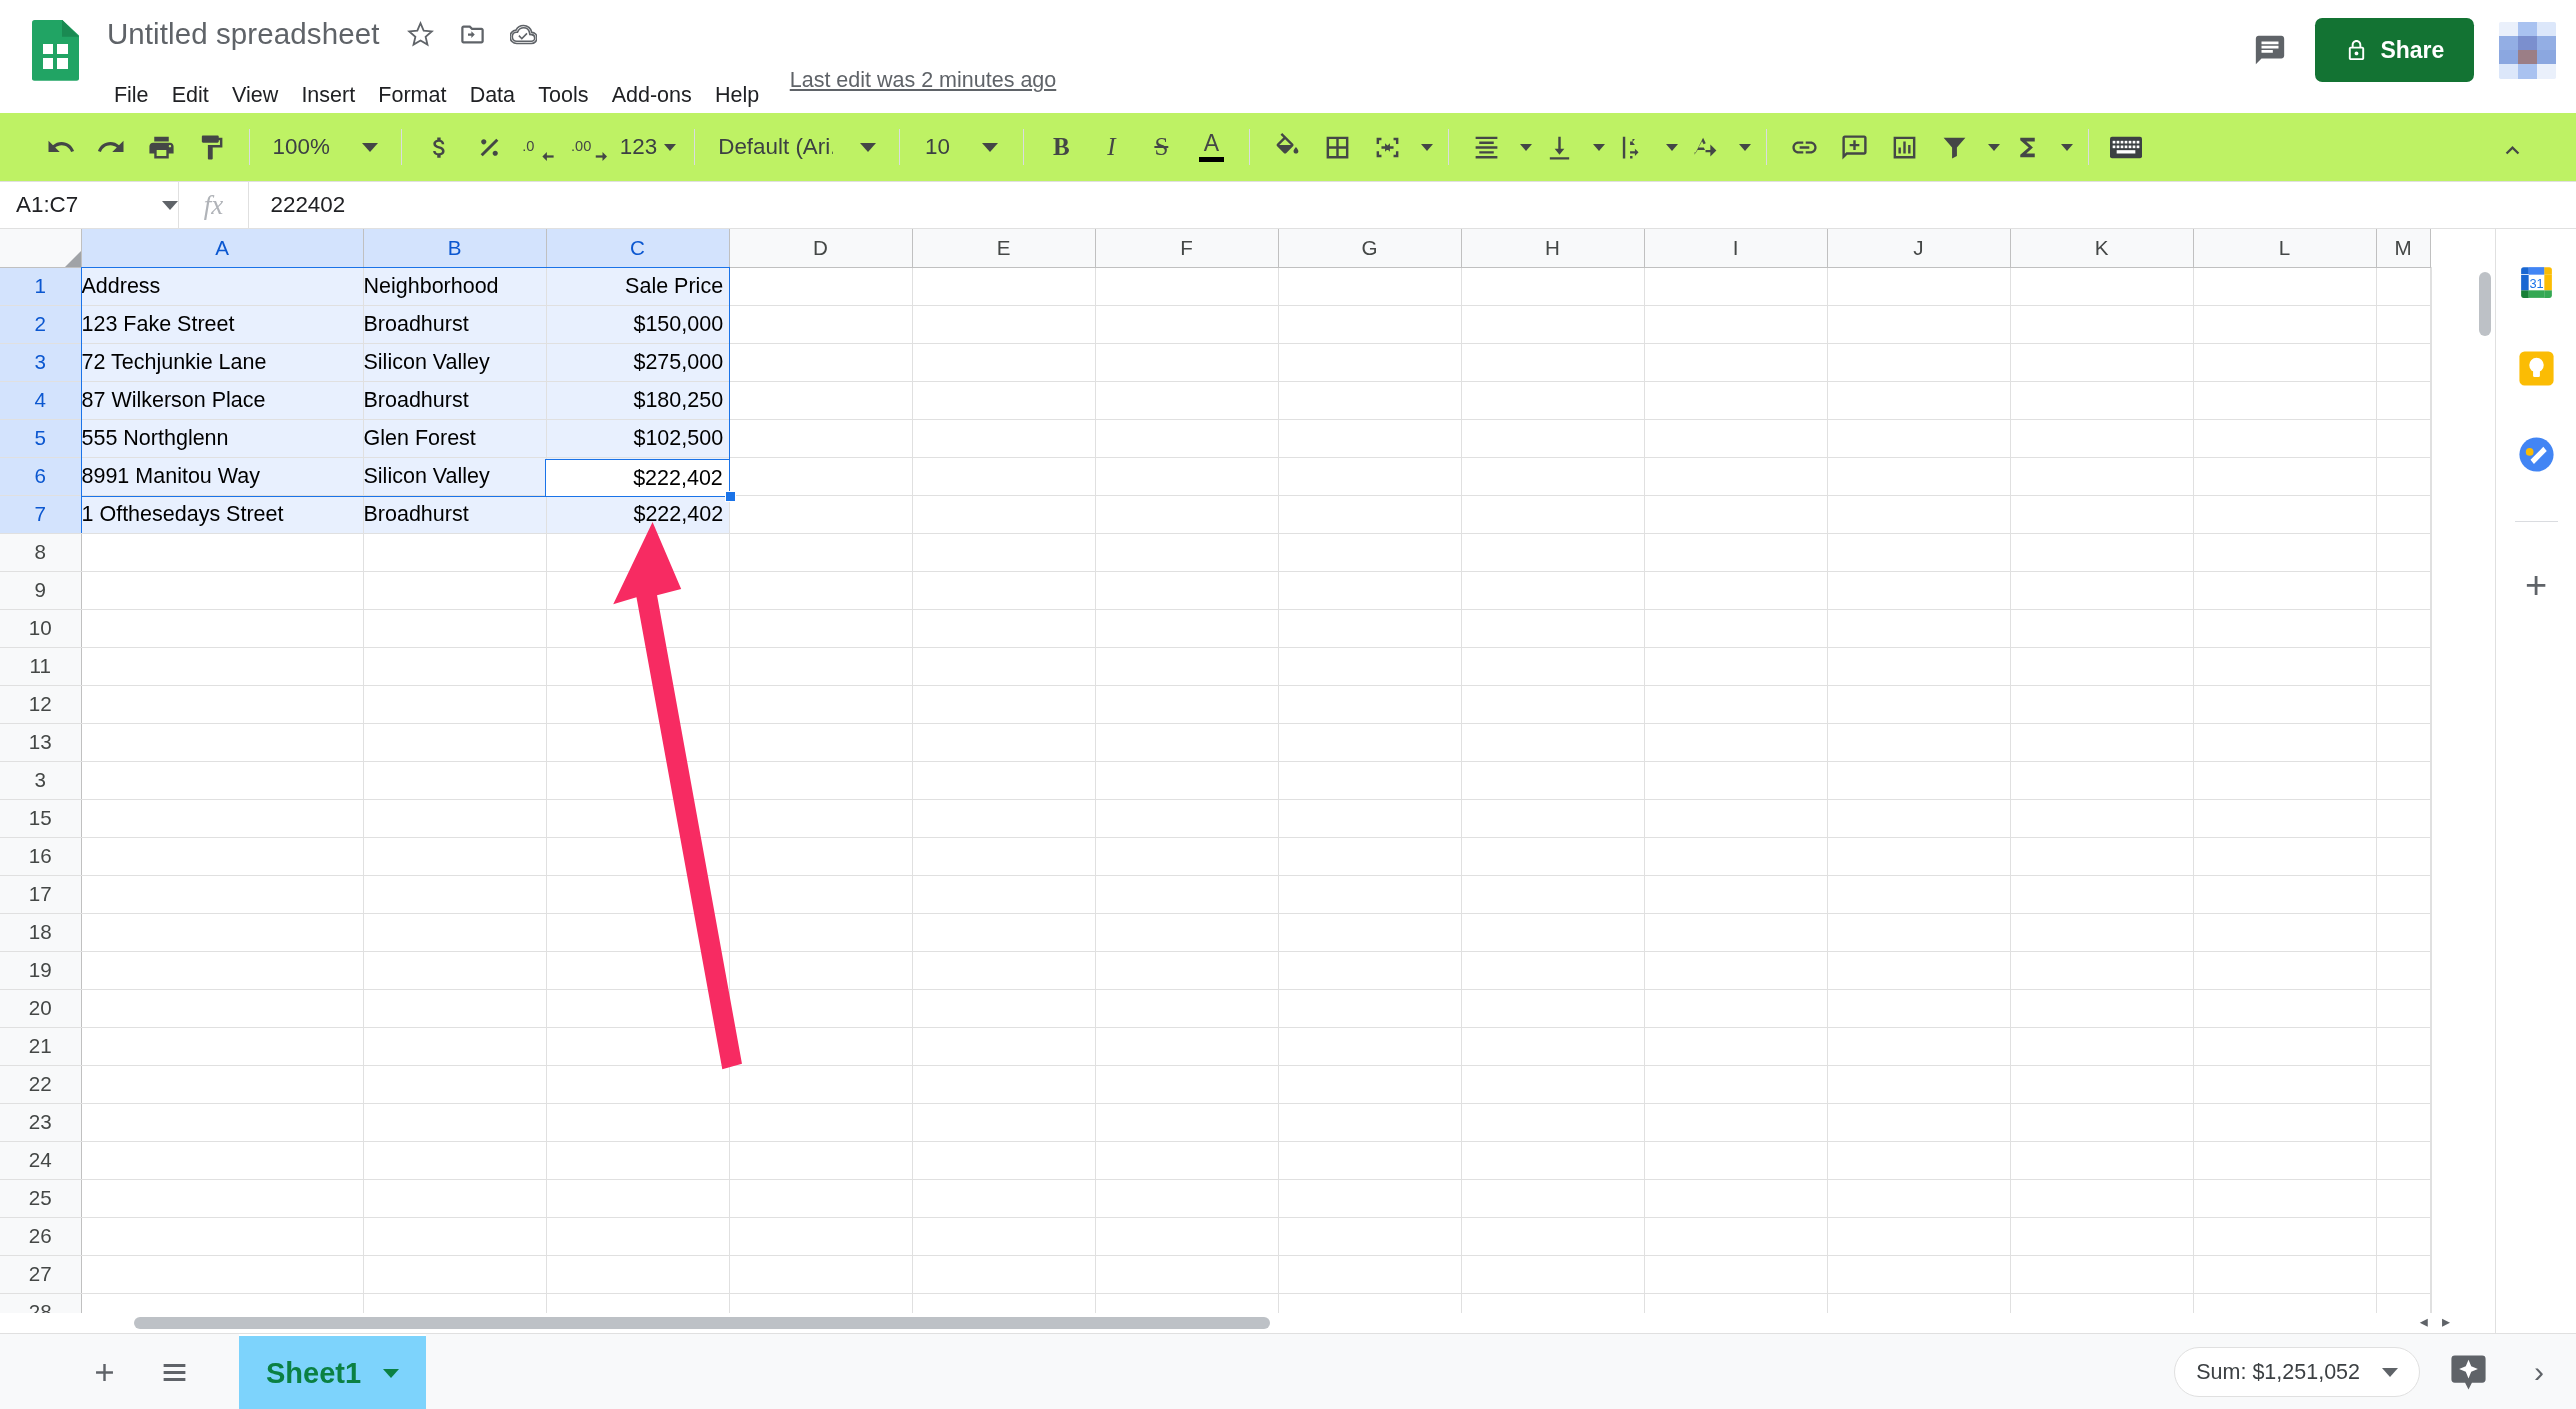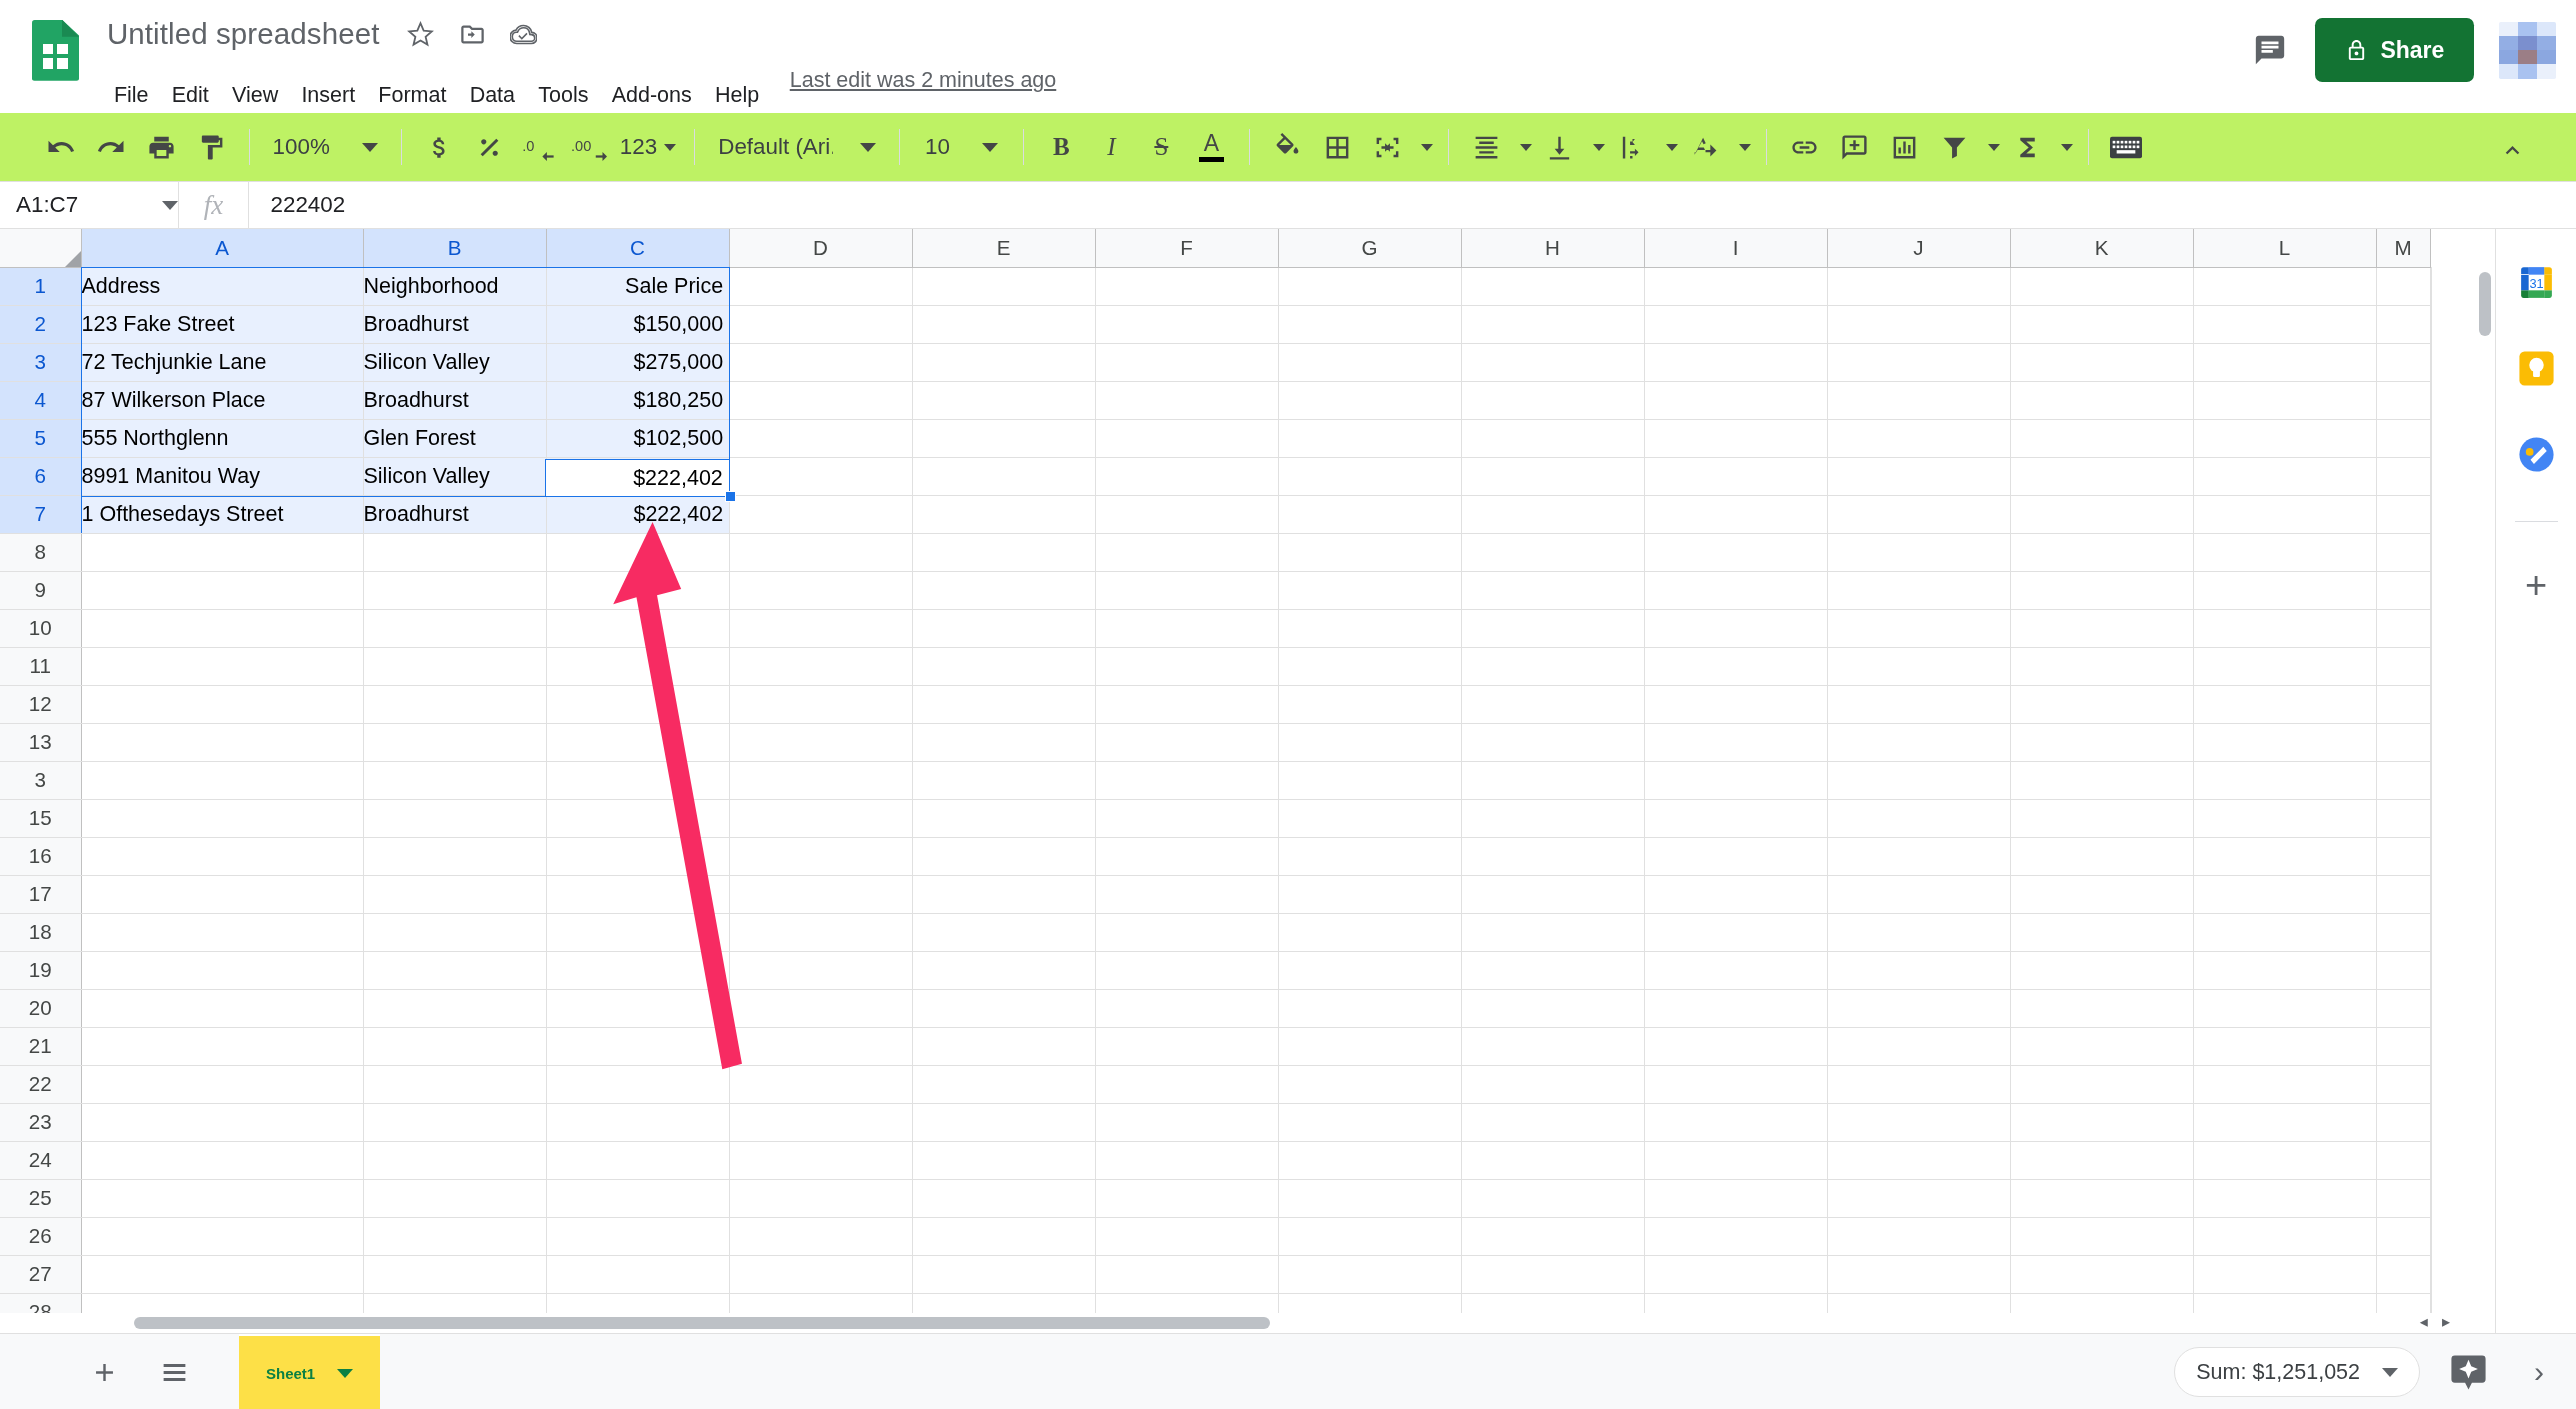--- a/index.html
+++ b/index.html
@@ -218,21 +218,21 @@
     height: 77px; flex: 0 0 77px;
     background: #f8f9fa; border-top: 0.9px solid #e0e0e0;
     display: flex; align-items: center; position: relative;
   }
   .bb-icons { display: flex; align-items: center; gap: 16px; margin-left: 77px; }
   .bb-btn { width: 54px; height: 54px; display: flex; align-items: center; justify-content: center; border-radius: 50%; }
   .bb-btn svg { width: 29px; height: 29px; fill: #5f6368; }
   .sheet-tab {
     margin-left: 38px; height: 77px; padding: 0 27px;
     display: flex; align-items: center; gap: 14.3px;
-    background: #fde047; color: #0b8043; font-size: 15px; font-weight: 600;
+    background: #7dd3fc; color: #0b8043; font-size: 29px; font-weight: 600;
     border-top: 2.7px solid #fff;
   }
   .sheet-tab .caret { border-top-color: #0b8043; }
   .bottom-right { position: absolute; right: 32px; display: flex; align-items: center; gap: 23px; }
   .sum-chip {
     display: flex; align-items: center; gap: 14.3px;
     background: #fff; border: 0.9px solid #e0e0e0; border-radius: 25px;
     height: 50px; padding: 0 21.5px; font-size: 21.5px; color: #3c4043;
   }
   .sum-chip .caret { border-top-color: #5f6368; }

